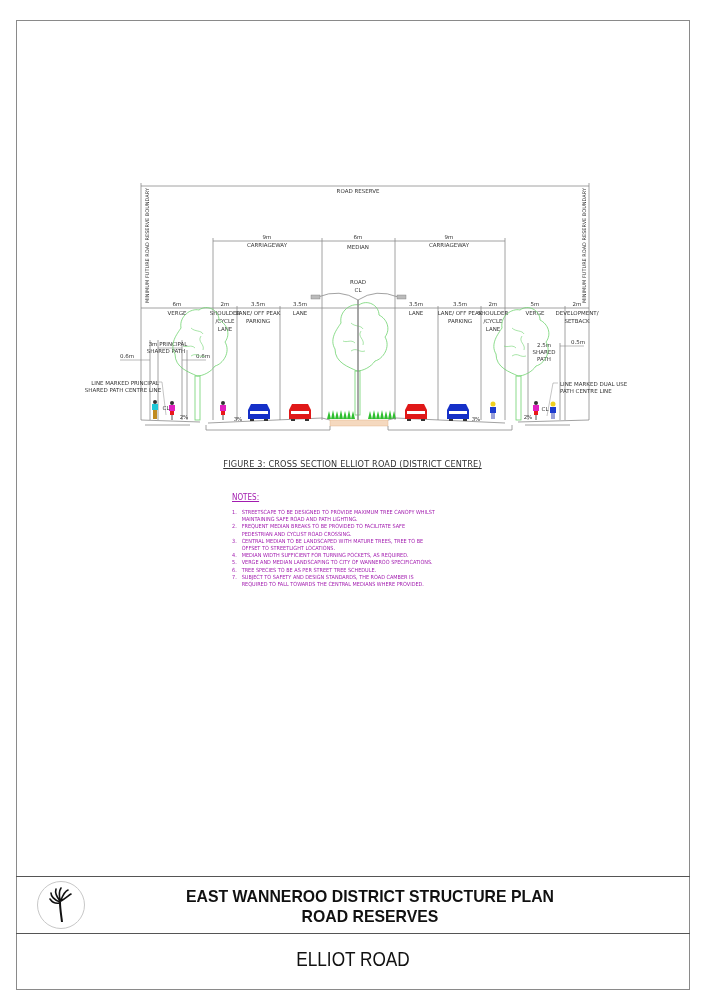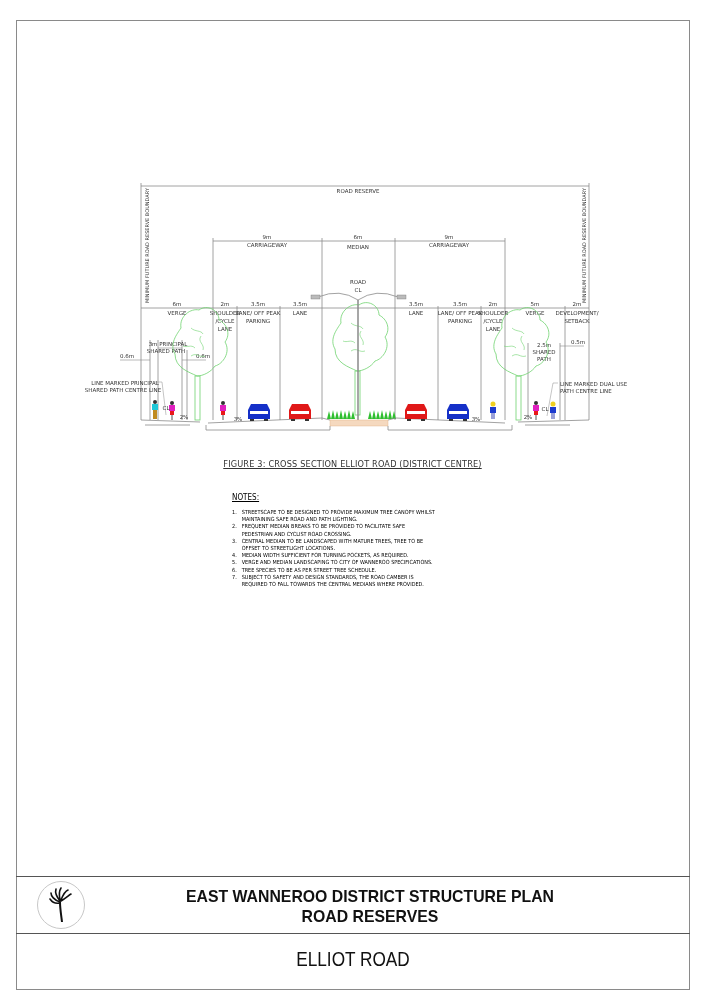--- a/index.html
+++ b/index.html
@@ -7,21 +7,21 @@
          font-family:"Liberation Sans", sans-serif; color:#222; }
   .frame { position:absolute; left:16px; top:20px; width:674px; height:970px;
            border:1.5px solid #8a8a8a; box-sizing:border-box; }
   .hline { position:absolute; left:16px; width:674px; height:0;
            border-top:1.5px solid #555; }
   #drawing { position:absolute; left:0; top:0; width:705px; height:480px; }
   .caption { position:absolute; left:0; width:705px; top:458px; text-align:center;
              font-family:"DejaVu Sans", sans-serif; font-size:9.5px; letter-spacing:0.2px;
              text-decoration:underline; color:#333; transform:scaleX(0.86); }
   .notes { position:absolute; left:232px; top:492px; width:230px;
-           font-family:"DejaVu Sans", sans-serif; color:#000000; }
+           font-family:"DejaVu Sans", sans-serif; color:#a21caf; }
   .notes-title { font-size:8.5px; text-decoration:underline; margin-bottom:7px;
                  transform:scaleX(0.85); transform-origin:left; }
   .notes ol { margin:0; padding:0; list-style:none; }
   .notes li { font-size:5.6px; line-height:7.2px; display:flex;
               transform:scaleX(0.88); transform-origin:left; width:260px; }
   .notes li .num { width:11px; flex:none; }
   .notes li .txt { white-space:pre-line; }
   .tb-logo { position:absolute; left:37px; top:881px; width:48px; height:48px;
              border:1px solid #c8c8c8; border-radius:50%; box-sizing:border-box; }
   .tb-title { position:absolute; left:100px; width:540px; text-align:center;

